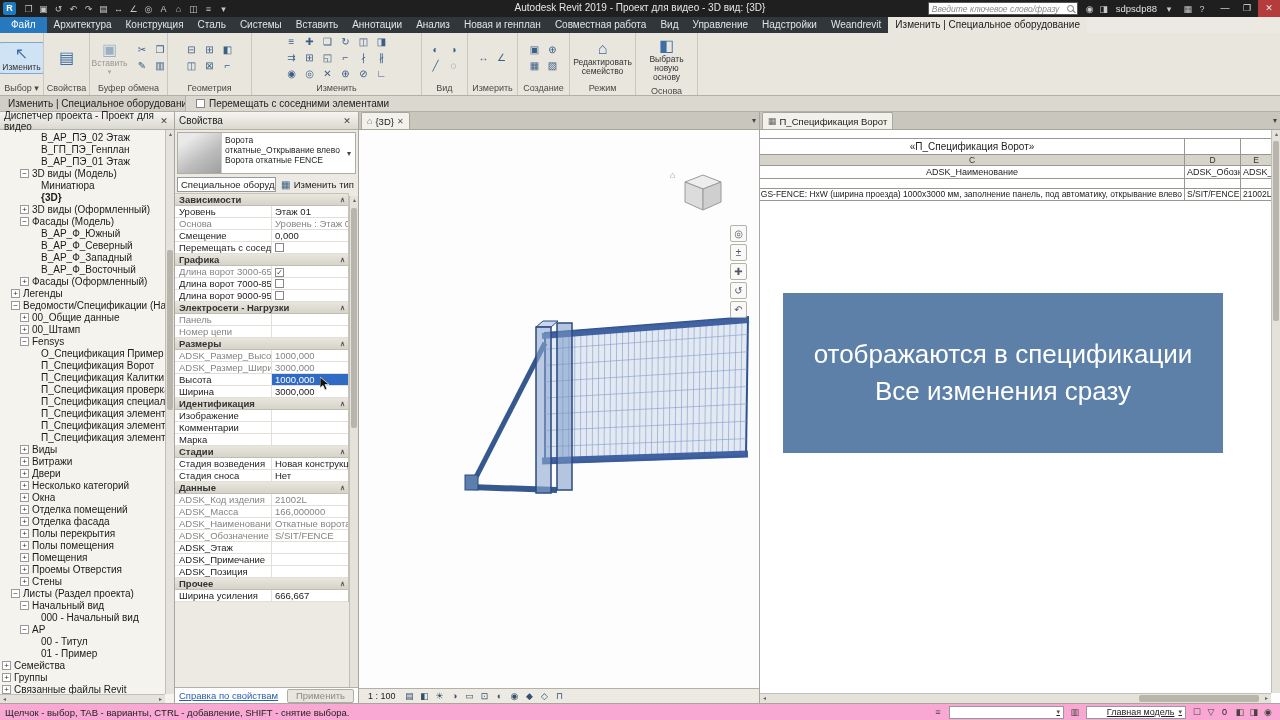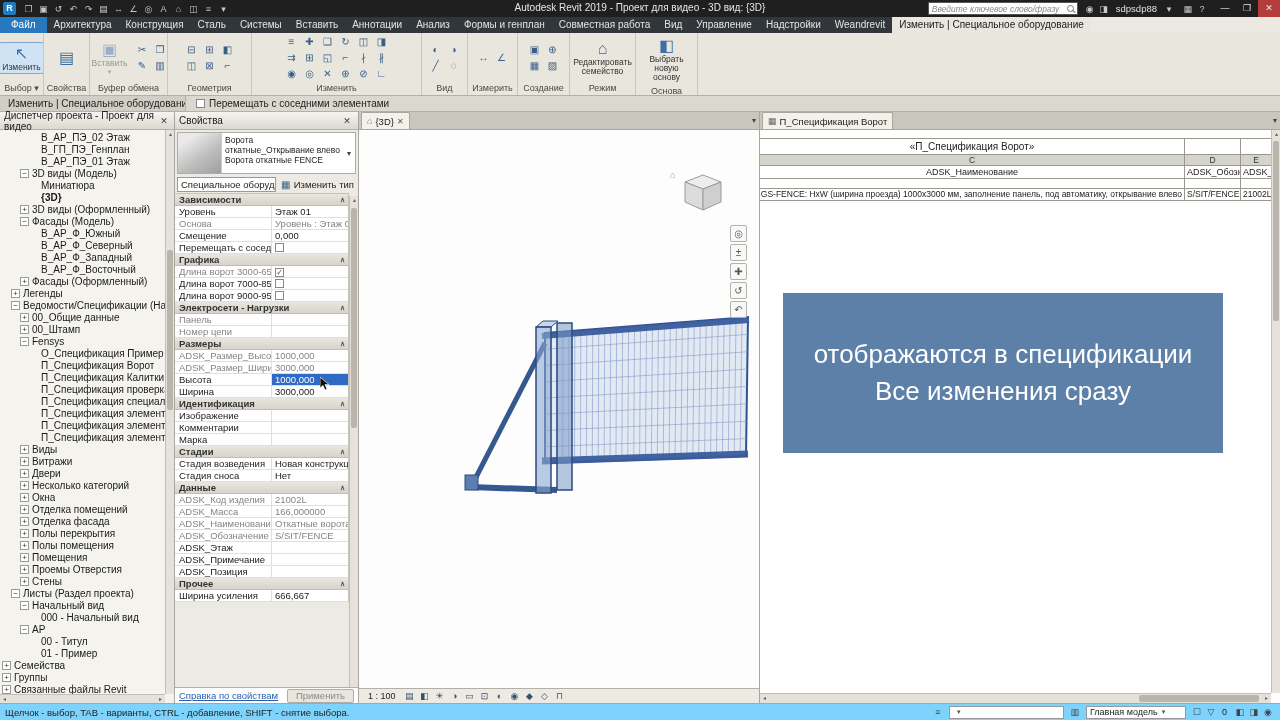--- a/index.html
+++ b/index.html
@@ -122,24 +122,24 @@
   .clipleft .ltr{float:right;white-space:nowrap;}
   .sched-vsb{position:absolute;right:0;top:0;bottom:10px;width:9px;background:#e4e2db;border-left:1px solid #c2bfb7;}
   .sched-hsb{position:absolute;left:0;right:9px;bottom:0;height:10px;background:#e4e2db;border-top:1px solid #c2bfb7;display:flex;justify-content:space-between;}
   .sched-hsb .sb-arr{height:9px;line-height:9px;}
   .hthumb{position:absolute;right:12px;top:1px;width:120px;height:7px;background:#b8b5ad;border-radius:2px;}
 
   
   .overlay{position:absolute;left:783px;top:293px;width:440px;height:160px;background:#5d80a8;z-index:50;display:flex;flex-direction:column;align-items:center;justify-content:center;color:#fff;font-size:26px;line-height:37px;text-align:center;}
 
   
-  .statusbar{position:absolute;left:0;bottom:0;width:1280px;height:17px;background:#7dd3fc;border-top:1px solid #a9a69e;display:flex;align-items:center;padding:0 5px;font-size:9.5px;gap:6px;}
+  .statusbar{position:absolute;left:0;bottom:0;width:1280px;height:17px;background:#f9a8d4;border-top:1px solid #a9a69e;display:flex;align-items:center;padding:0 5px;font-size:9.5px;gap:6px;}
   .sb-hint{white-space:nowrap;overflow:hidden;}
   .sb-right{margin-left:auto;display:flex;align-items:center;gap:4px;}
-  .sb-select{background:#fff;border:1px solid #999;height:13px;font-size:9px;padding:0 3px;display:flex;align-items:center;justify-content:flex-start;gap:4px;}
+  .sb-select{background:#fff;border:1px solid #999;height:13px;font-size:9px;padding:0 3px;display:flex;align-items:center;justify-content:flex-end;gap:4px;text-decoration:underline;}
   .sb-w1{width:115px;}.sb-w2{width:100px;}
   .sb-caret{font-size:7px;color:#555;}
   .sb-icon{width:14px;text-align:center;font-size:9px;color:#444;}
   .sb-count{font-size:9px;color:#222;padding-right:2px;}
 
   .cursor{position:absolute;left:320px;top:377px;z-index:60;}
 </style>
 </head>
 <body>
 
@@ -187,21 +187,21 @@
 
 <div class="tabrow">
     <div class="rtab file">Файл</div>
     <div class="rtab">Архитектура</div>
     <div class="rtab">Конструкция</div>
     <div class="rtab">Сталь</div>
     <div class="rtab">Системы</div>
     <div class="rtab">Вставить</div>
     <div class="rtab">Аннотации</div>
     <div class="rtab">Анализ</div>
-    <div class="rtab">Формы и генплан</div>
+    <div class="rtab">Новая и генплан</div>
     <div class="rtab">Совместная работа</div>
     <div class="rtab">Вид</div>
     <div class="rtab">Управление</div>
     <div class="rtab">Надстройки</div>
     <div class="rtab">Weandrevit</div>
     <div class="rtab active">Изменить | Специальное оборудование</div>
   </div>
 
 <div class="ribbon">
     <div class="rpanel" style="width: 44px;">

